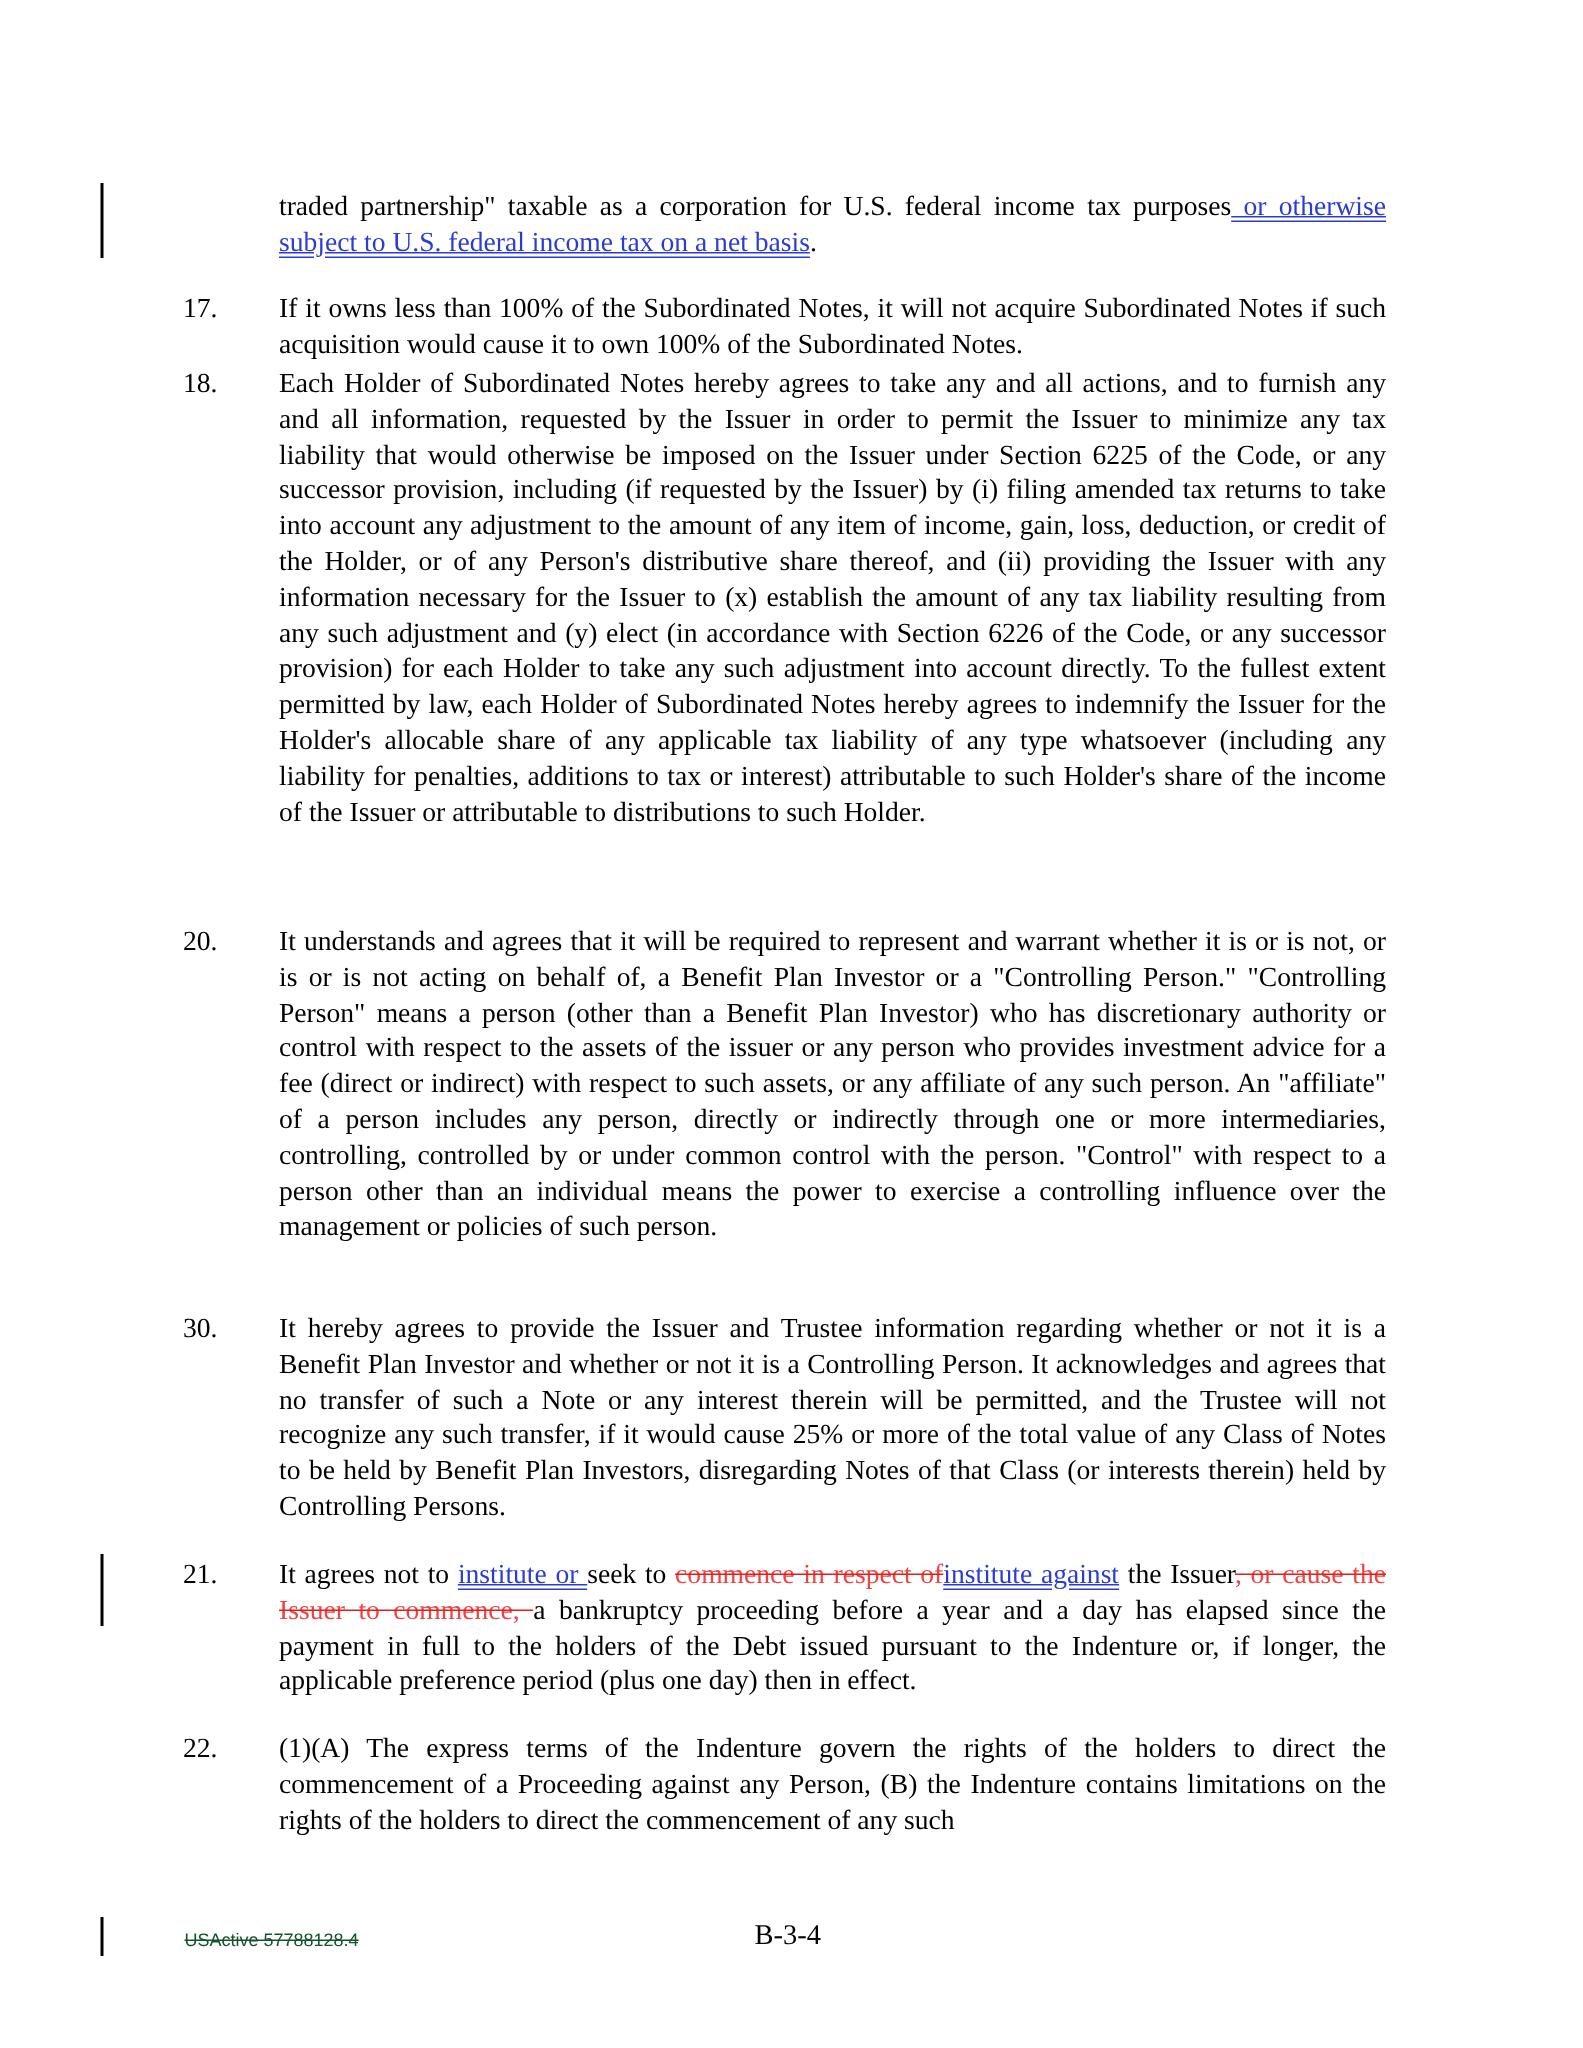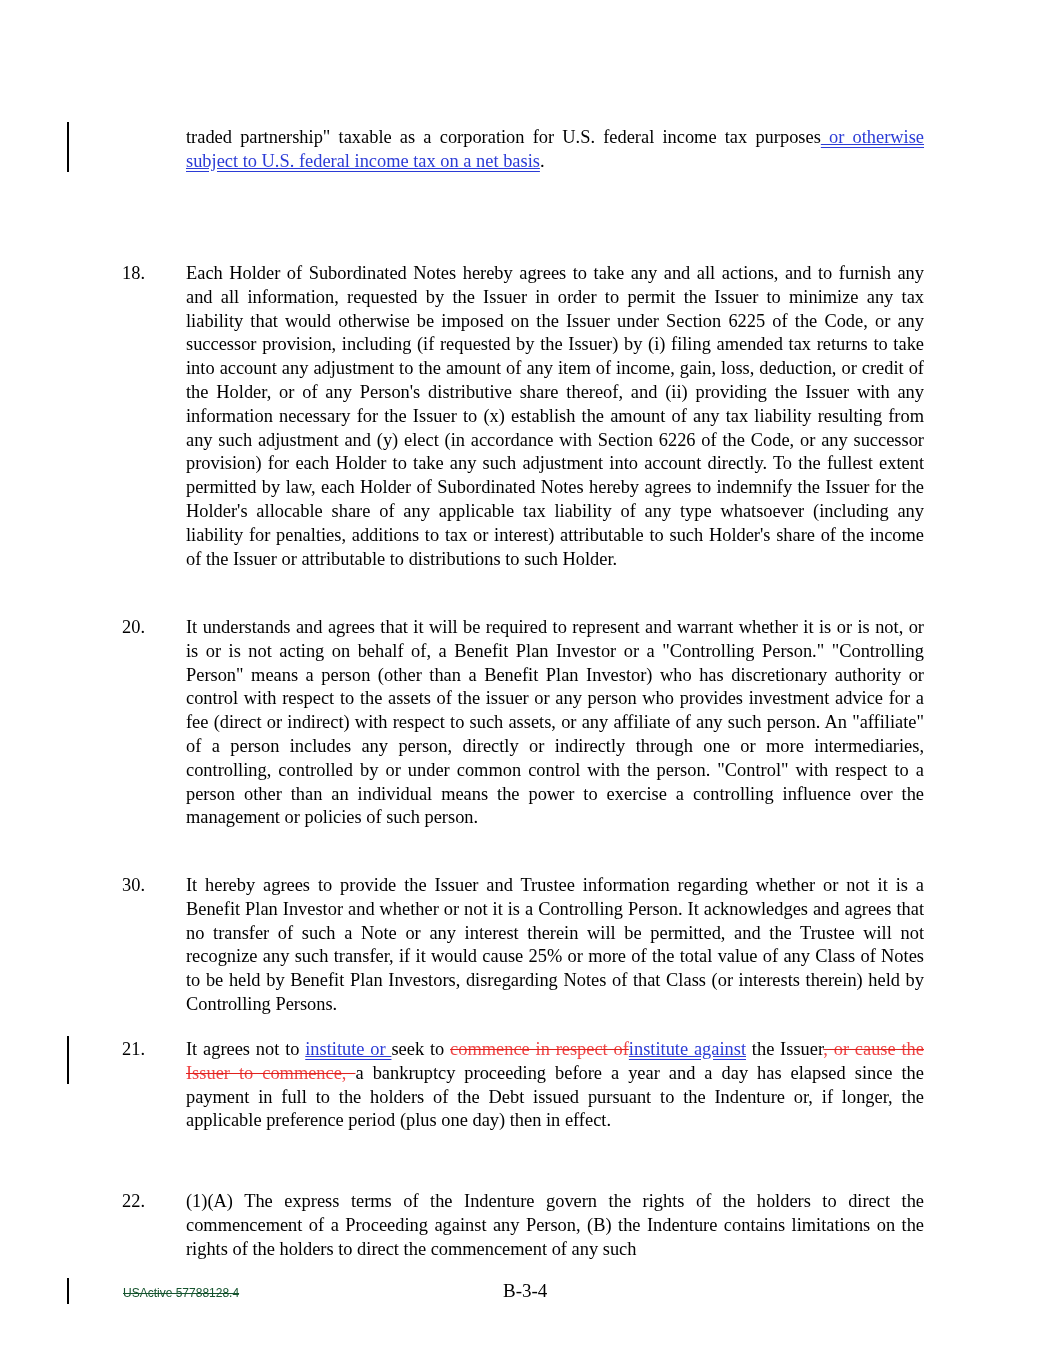--- a/index.html
+++ b/index.html
@@ -28,22 +28,26 @@
 <div class="page">
 
   <div class="change-bar" style="top:122px;height:50px;"></div>
   <div class="change-bar" style="top:1036px;height:48px;"></div>
   <div class="change-bar" style="top:1278px;height:26px;"></div>
 
   <div class="para" style="top:126px;">
     <span>traded partnership" taxable as a corporation for U.S. federal income tax purposes</span><span class="ins"> or otherwise subject to U.S. federal income tax on a net basis</span><span>.</span>
   </div>
 
+  <div class="item" style="top:194px;">
+    <span class="num">17.</span>
+    <div class="body">If it owns less than 100% of the Subordinated Notes, it will not acquire Subordinated Notes if such acquisition would cause it to own 100% of the Subordinated Notes.</div>
+  </div>
 
-  <div class="item" style="top:262px;">
+  <div class="item" style="top:244px;">
     <span class="num">18.</span>
     <div class="body">Each Holder of Subordinated Notes hereby agrees to take any and all actions, and to furnish any and all information, requested by the Issuer in order to permit the Issuer to minimize any tax liability that would otherwise be imposed on the Issuer under Section 6225 of the Code, or any successor provision, including (if requested by the Issuer) by (i) filing amended tax returns to take into account any adjustment to the amount of any item of income, gain, loss, deduction, or credit of the Holder, or of any Person's distributive share thereof, and (ii) providing the Issuer with any information necessary for the Issuer to (x) establish the amount of any tax liability resulting from any such adjustment and (y) elect (in accordance with Section 6226 of the Code, or any successor provision) for each Holder to take any such adjustment into account directly. To the fullest extent permitted by law, each Holder of Subordinated Notes hereby agrees to indemnify the Issuer for the Holder's allocable share of any applicable tax liability of any type whatsoever (including any liability for penalties, additions to tax or interest) attributable to such Holder's share of the income of the Issuer or attributable to distributions to such Holder.</div>
   </div>
 
   <div class="item" style="top:616px;">
     <span class="num">20.</span>
     <div class="body">It understands and agrees that it will be required to represent and warrant whether it is or is not, or is or is not acting on behalf of, a Benefit Plan Investor or a "Controlling Person." "Controlling Person" means a person (other than a Benefit Plan Investor) who has discretionary authority or control with respect to the assets of the issuer or any person who provides investment advice for a fee (direct or indirect) with respect to such assets, or any affiliate of any such person. An "affiliate" of a person includes any person, directly or indirectly through one or more intermediaries, controlling, controlled by or under common control with the person. "Control" with respect to a person other than an individual means the power to exercise a controlling influence over the management or policies of such person.</div>
   </div>
 
   <div class="item" style="top:874px;">
@@ -51,21 +55,21 @@
     <div class="body">It hereby agrees to provide the Issuer and Trustee information regarding whether or not it is a Benefit Plan Investor and whether or not it is a Controlling Person. It acknowledges and agrees that no transfer of such a Note or any interest therein will be permitted, and the Trustee will not recognize any such transfer, if it would cause 25% or more of the total value of any Class of Notes to be held by Benefit Plan Investors, disregarding Notes of that Class (or interests therein) held by Controlling Persons.</div>
   </div>
 
   <div class="item" style="top:1038px;">
     <span class="num">21.</span>
     <div class="body">
       <span>It agrees not to </span><span class="ins">institute or </span><span>seek to </span><span class="del">commence in respect of</span><span class="ins">institute against</span><span> the Issuer</span><span class="del">, or cause the Issuer to commence, </span><span> a bankruptcy proceeding before a year and a day has elapsed since the payment in full to the holders of the Debt issued pursuant to the Indenture or, if longer, the applicable preference period (plus one day) then in effect.</span>
     </div>
   </div>
 
-  <div class="item" style="top:1154px;margin-top:36px;">
+  <div class="item" style="top:1154px;">
     <span class="num">22.</span>
     <div class="body">(1)(A) The express terms of the Indenture govern the rights of the holders to direct the commencement of a Proceeding against any Person, (B) the Indenture contains limitations on the rights of the holders to direct the commencement of any such</div>
   </div>
 
   <div class="footer-id">USActive 57788128.4</div>
   <div class="footer-page">B-3-4</div>
 
 </div>
 
 </body></html>

